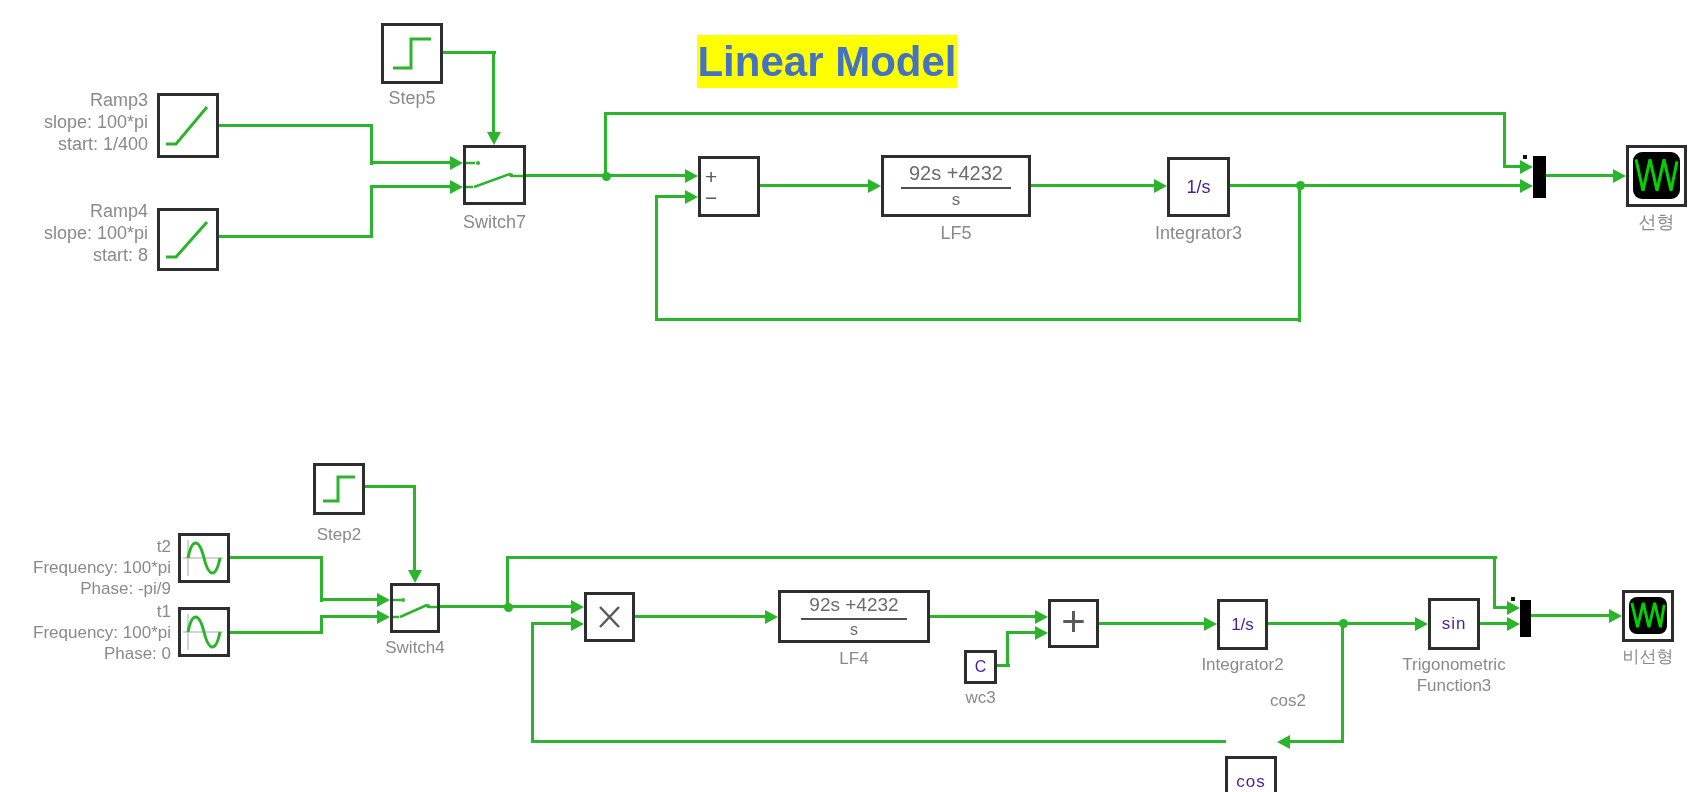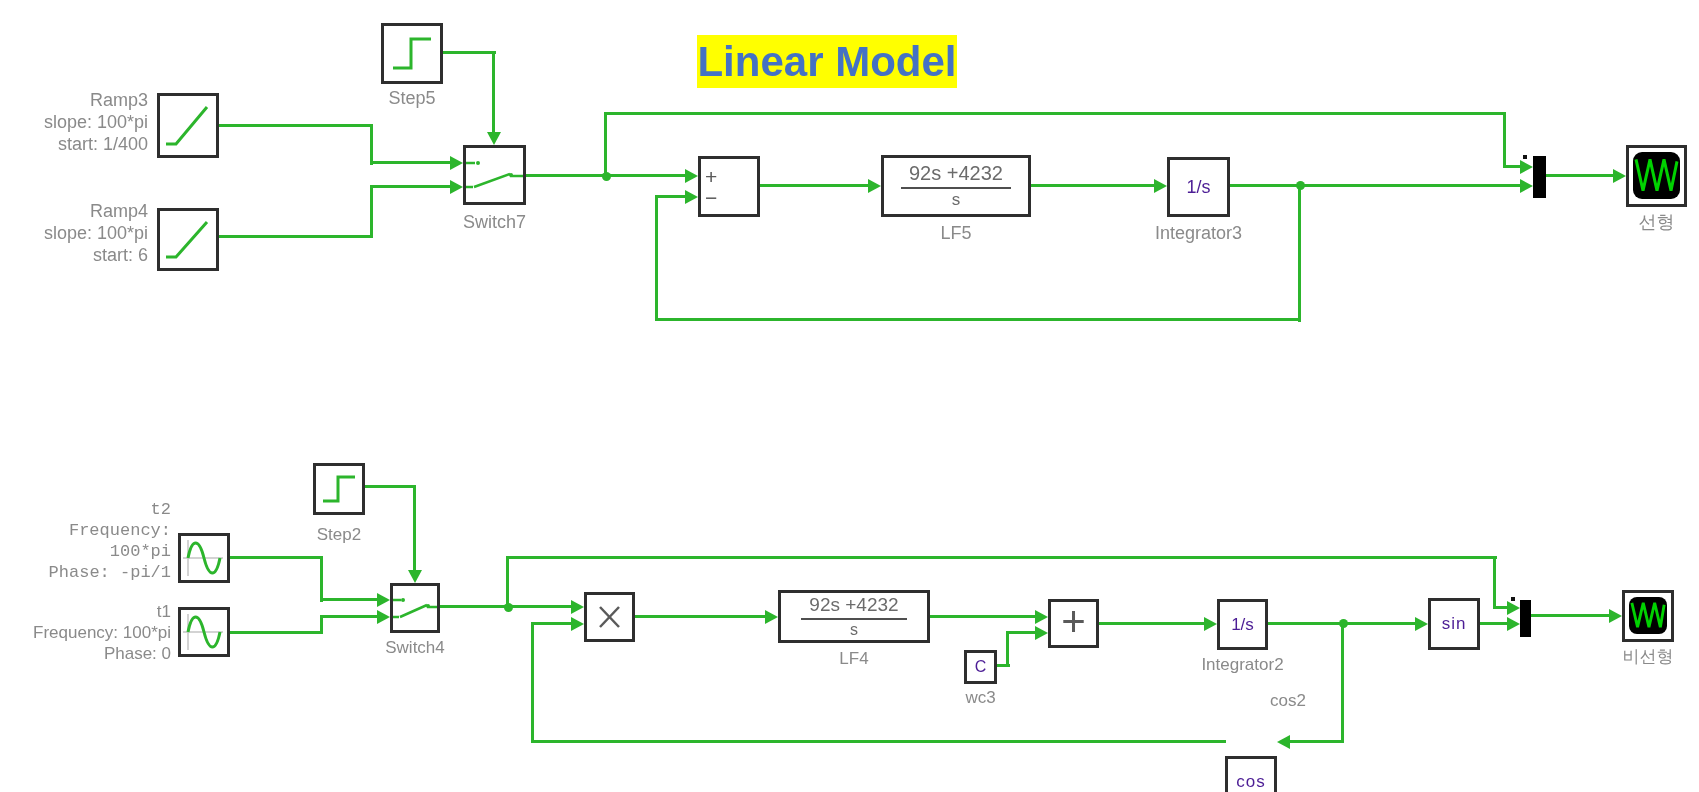--- a/index.html
+++ b/index.html
@@ -82,21 +82,21 @@
   </div>
   <div class="block" style="left:157px;top:93px;width:62px;height:65px;">
     <svg class="icon-svg" viewBox="0 0 56 59">
       <polyline points="6,48 16,48 47,11" fill="none" stroke="#2cb52c" stroke-width="3"></polyline>
     </svg>
   </div>
 
   <div class="lbl lbl-r" style="left:0px;top:200px;width:148px;">
     <div>Ramp4</div>
     <div>slope: 100*pi</div>
-    <div>start: 6</div>
+    <div>start: 8</div>
   </div>
   <div class="block" style="left:157px;top:208px;width:62px;height:63px;">
     <svg class="icon-svg" viewBox="0 0 56 57">
       <polyline points="6,46 16,46 47,11" fill="none" stroke="#2cb52c" stroke-width="3"></polyline>
     </svg>
   </div>
 
   <div class="block" style="left:381px;top:23px;width:62px;height:61px;">
     <svg class="icon-svg" viewBox="0 0 56 55">
       <polyline points="9,42 27,42 27,13 47,13" fill="none" stroke="#2cb52c" stroke-width="3"></polyline>
@@ -190,24 +190,24 @@
   <div class="wire" style="left:1530px;top:614px;width:80px;height:3px;"></div>
   <div class="arr-r" style="left:1609px;top:609px;"></div>
 
   <div class="block" style="left:313px;top:463px;width:52px;height:52px;">
     <svg class="icon-svg" viewBox="0 0 46 46">
       <polyline points="7,35 22,35 22,11 39,11" fill="none" stroke="#2cb52c" stroke-width="3"></polyline>
     </svg>
   </div>
   <div class="lbl lbl-c lbl-sm" style="left:279px;top:492px;width:120px;margin-top:32px;">Step2</div>
 
-  <div class="lbl lbl-r lbl-sm" style="left:0px;top:499px;width:171px;font-family:Liberation Mono, monospace;">
+  <div class="lbl lbl-r lbl-sm" style="left:0px;top:536px;width:171px;">
     <div>t2</div>
     <div>Frequency: 100*pi</div>
-    <div>Phase: -pi/1</div>
+    <div>Phase: -pi/9</div>
   </div>
   <div class="block" style="left:178px;top:533px;width:52px;height:50px;">
     <svg class="icon-svg" viewBox="0 0 46 44">
       <line x1="7" y1="4" x2="7" y2="40" stroke="#c4c4c4" stroke-width="1.5"></line>
       <line x1="2" y1="22" x2="42" y2="22" stroke="#c4c4c4" stroke-width="1.5"></line>
       <path d="M7,22 C11,2 18,2 23,22 C28,42 35,42 39,22" fill="none" stroke="#2cb52c" stroke-width="3"></path>
     </svg>
   </div>
 
   <div class="lbl lbl-r lbl-sm" style="left:0px;top:601px;width:171px;">
@@ -260,20 +260,24 @@
   </div>
 
   <div class="block" style="left:1217px;top:599px;width:51px;height:51px;">
     <div class="inside" style="font-size:17px;">1/s</div>
   </div>
   <div class="lbl lbl-c lbl-sm" style="left:1182px;top:654px;width:121px;">Integrator2</div>
 
   <div class="block" style="left:1428px;top:598px;width:52px;height:52px;">
     <div class="inside" style="font-size:17px;letter-spacing:1px;">sin</div>
   </div>
+  <div class="lbl lbl-c lbl-sm" style="left:1374px;top:654px;width:160px;">
+    <div>Trigonometric</div>
+    <div>Function3</div>
+  </div>
 
   <div class="lbl lbl-c lbl-sm" style="left:1228px;top:690px;width:120px;">cos2</div>
   <div class="block" style="left:1225px;top:732px;width:52px;height:52px;margin-top:24px;">
     <div class="inside" style="font-size:17px;letter-spacing:1px;">cos</div>
   </div>
 
   <div class="mux" style="left:1520px;top:600px;width:11px;height:37px;"></div>
   <div class="muxdot" style="left:1511px;top:597px;"></div>
 
   <div class="block" style="left:1622px;top:590px;width:52px;height:52px;">

